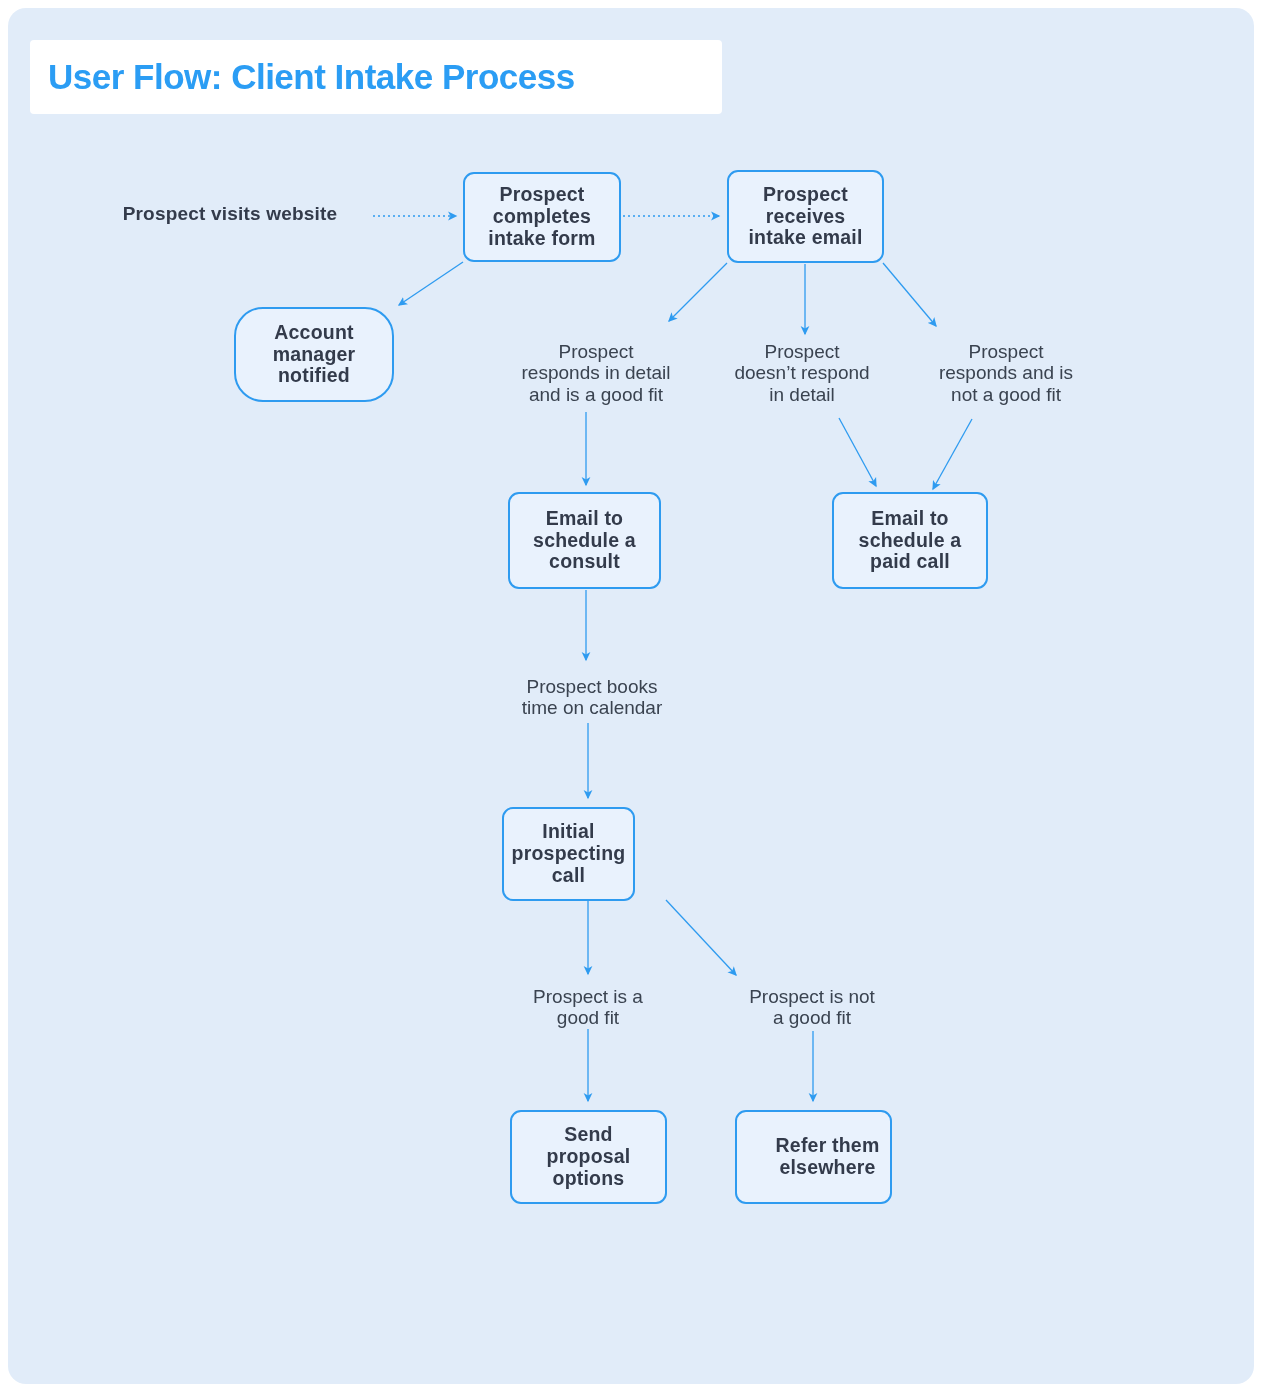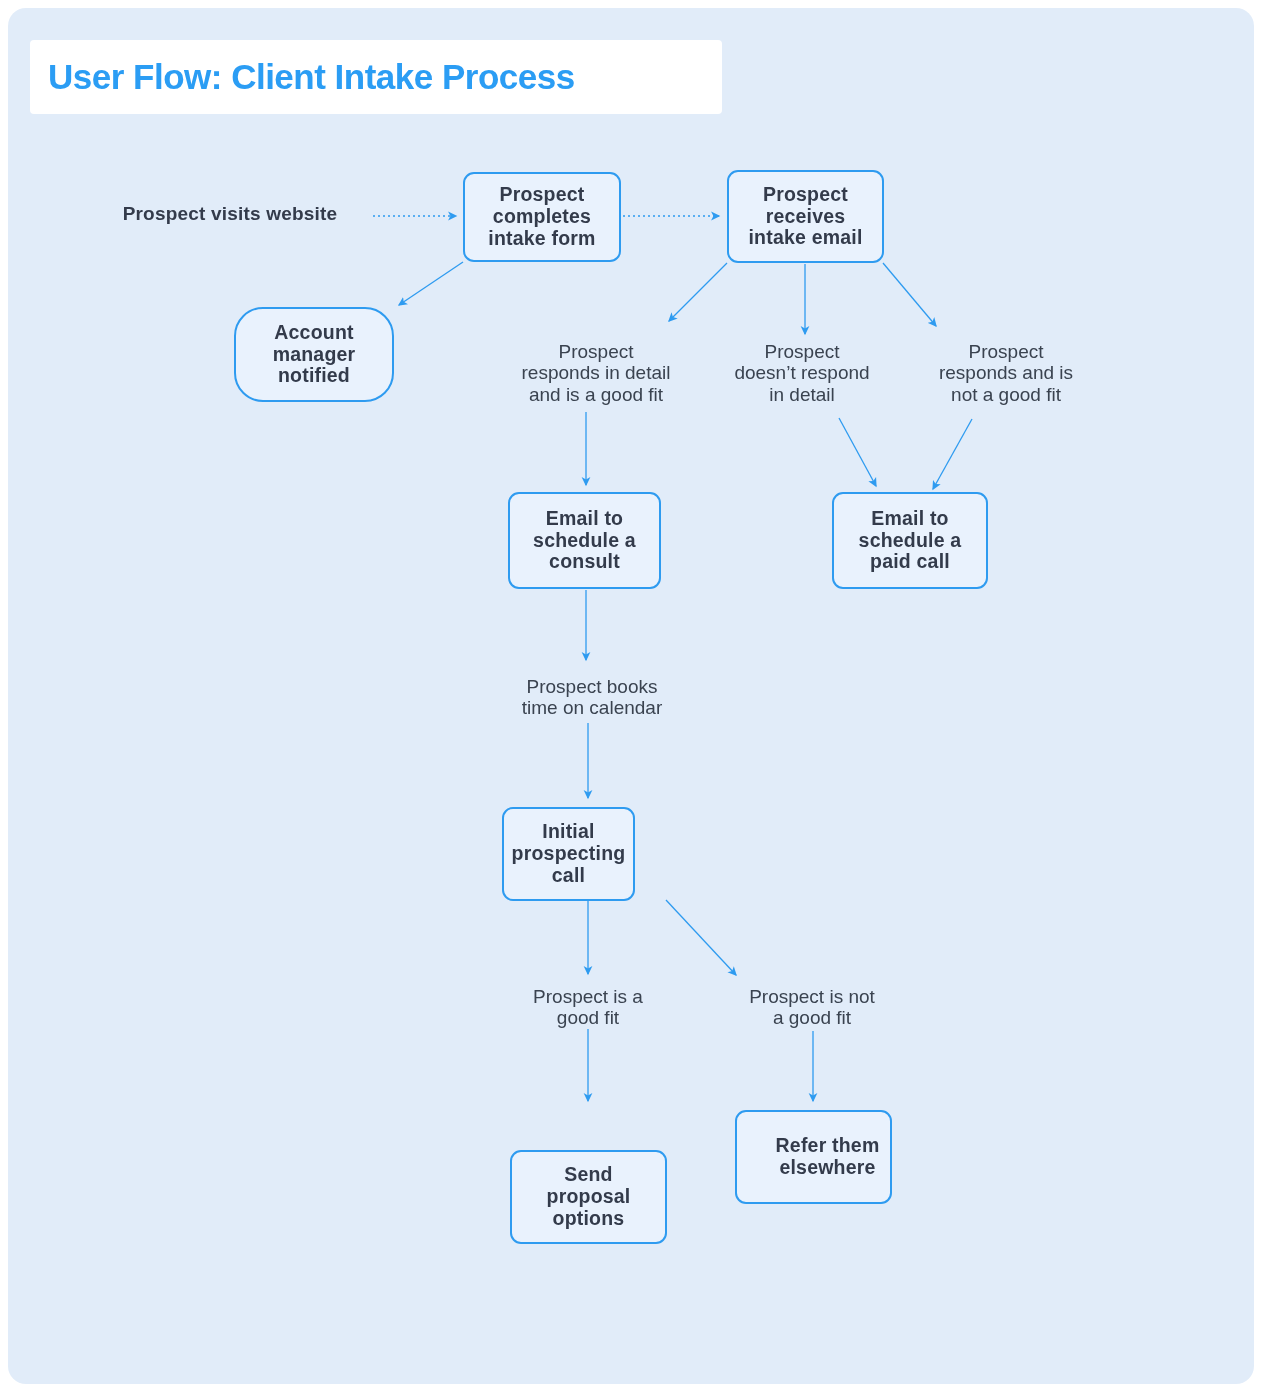--- a/index.html
+++ b/index.html
@@ -149,21 +149,21 @@
 <div class="box" style="left:832px;top:492px;width:156px;height:97px;">
   <span class="box-text">Email to
 schedule a
 paid call</span>
 </div>
 <div class="box" style="left:502px;top:807px;width:133px;height:94px;">
   <span class="box-text">Initial
 prospecting
 call</span>
 </div>
-<div class="box" style="left:510px;top:1110px;width:157px;height:94px;margin-top:40px;">
+<div class="box" style="left:510px;top:1110px;width:157px;height:94px;">
   <span class="box-text">Send
 proposal
 options</span>
 </div>
 <div class="box" style="left:735px;top:1110px;width:157px;height:94px;padding-left:28px;">
   <span class="box-text">Refer them
 elsewhere</span>
 </div>
 
 </body></html>

